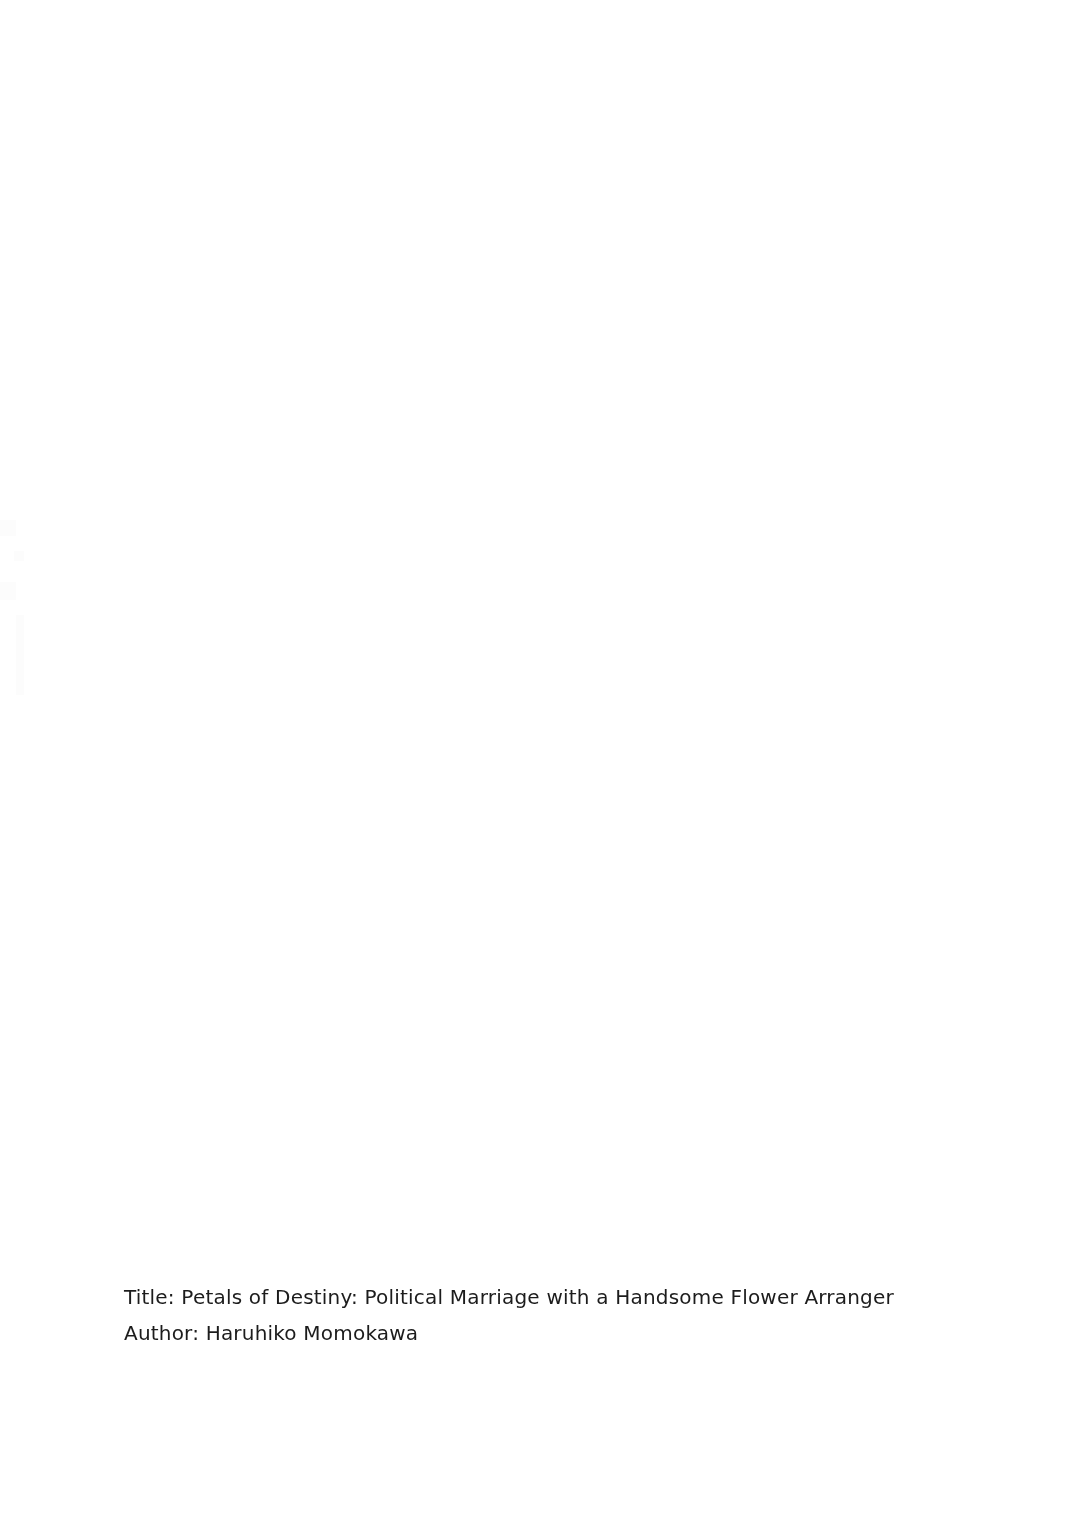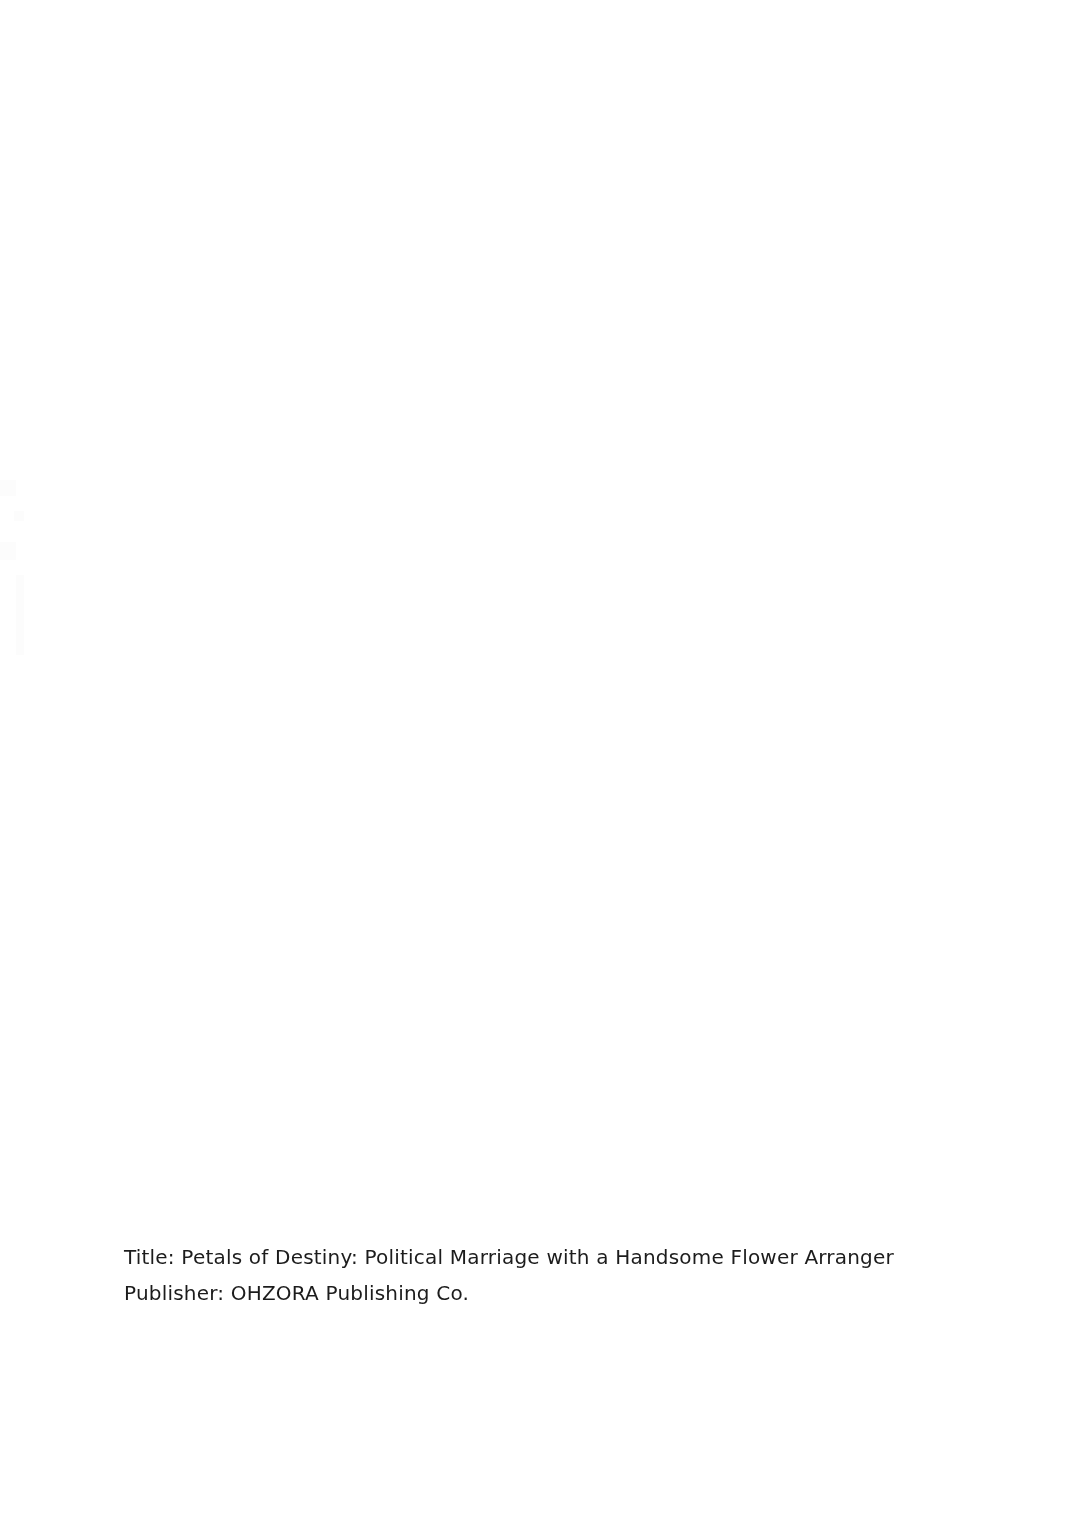--- a/index.html
+++ b/index.html
@@ -11,20 +11,21 @@
     height: 1537px;
     position: relative;
     overflow: hidden;
     background: #ffffff;
     font-family: "DejaVu Sans", "Liberation Sans", sans-serif;
   }
   .page {
     position: absolute;
     inset: 0;
     background: #ffffff;
+    margin-top: 40px;
   }
   
   .artifact {
     position: absolute;
     background: #fcfcfc;
     pointer-events: none;
   }
   .artifact.a1 { left: 0;  top: 480px; width: 16px; height: 16px; }
   .artifact.a2 { left: 14px; top: 511px; width: 10px; height: 10px; }
   .artifact.a3 { left: 0;  top: 542px; width: 16px; height: 18px; }
@@ -51,17 +52,17 @@
 
 <div class="page">
 
   <div class="artifact a1"></div>
   <div class="artifact a2"></div>
   <div class="artifact a3"></div>
   <div class="artifact a4"></div>
 
   <div class="colophon" style="color: rgb(28, 28, 28);">
     <div class="line">Title: Petals of Destiny: Political Marriage with a Handsome Flower Arranger</div>
-    <div class="line">Publisher: OHZORA Publishing Co.</div>
+    <div class="line">Author: Haruhiko Momokawa</div>
     <div class="spacer"></div>
   </div>
 
 </div>
 
 </body></html>

